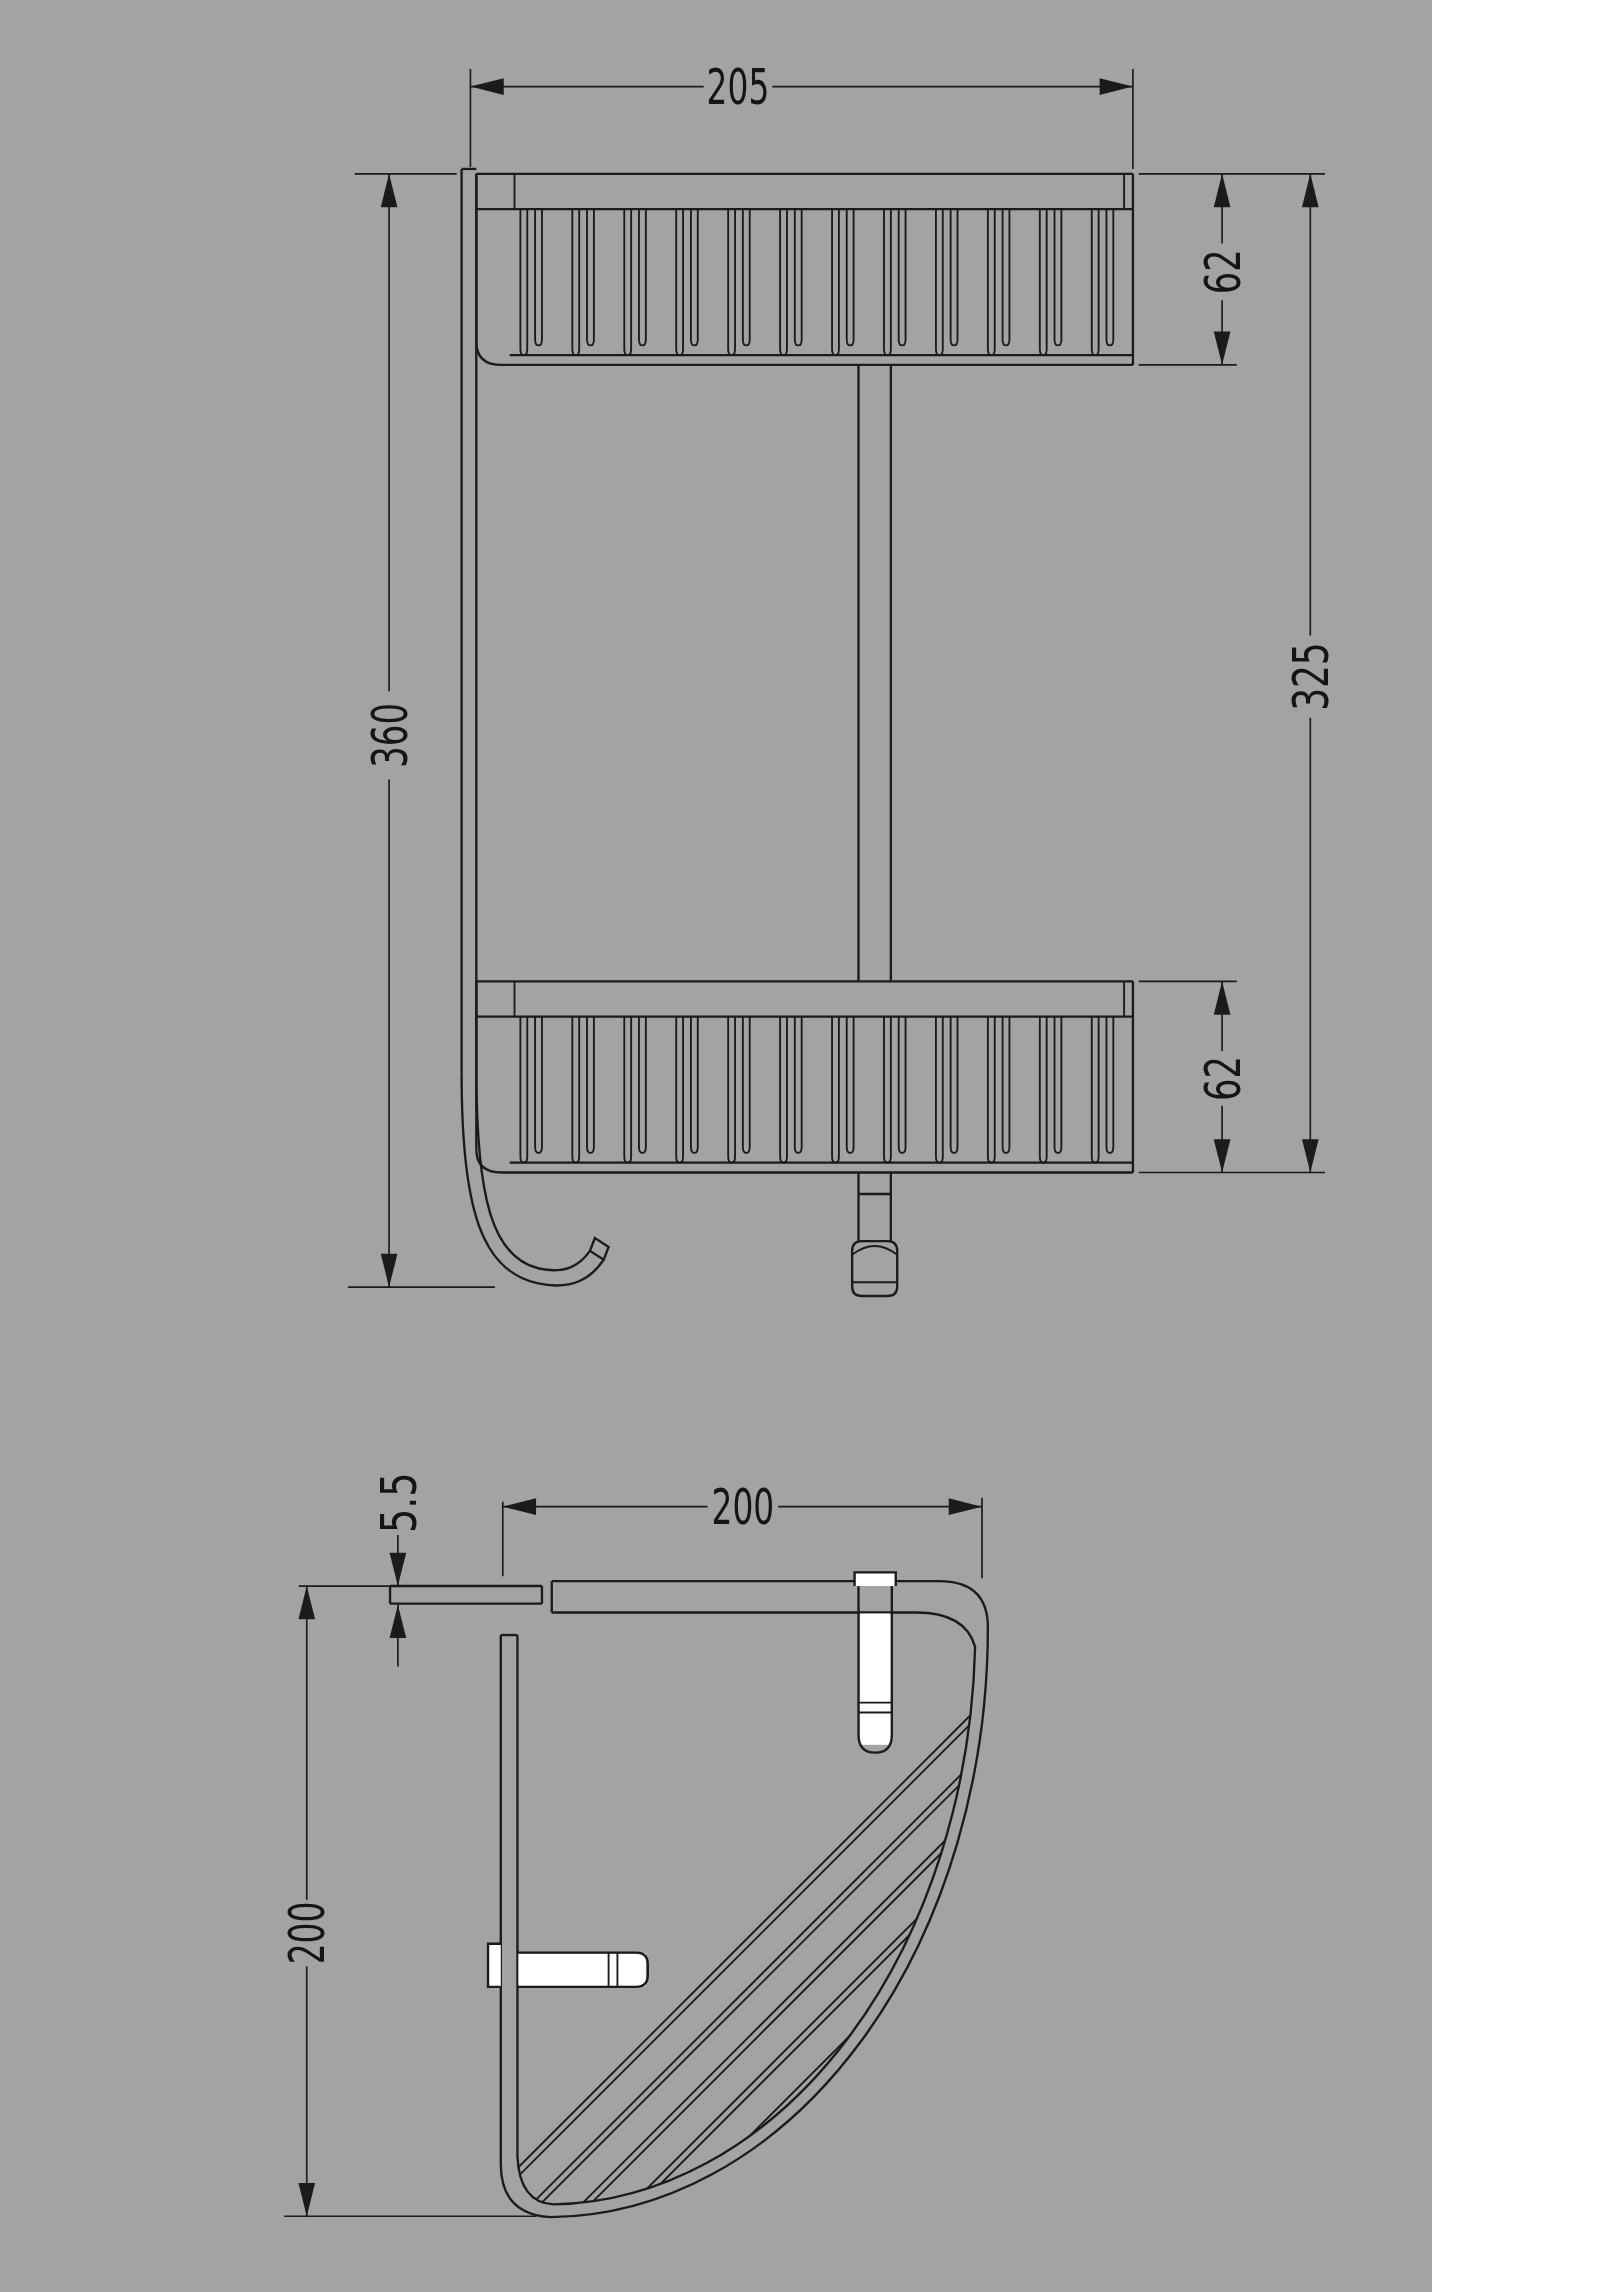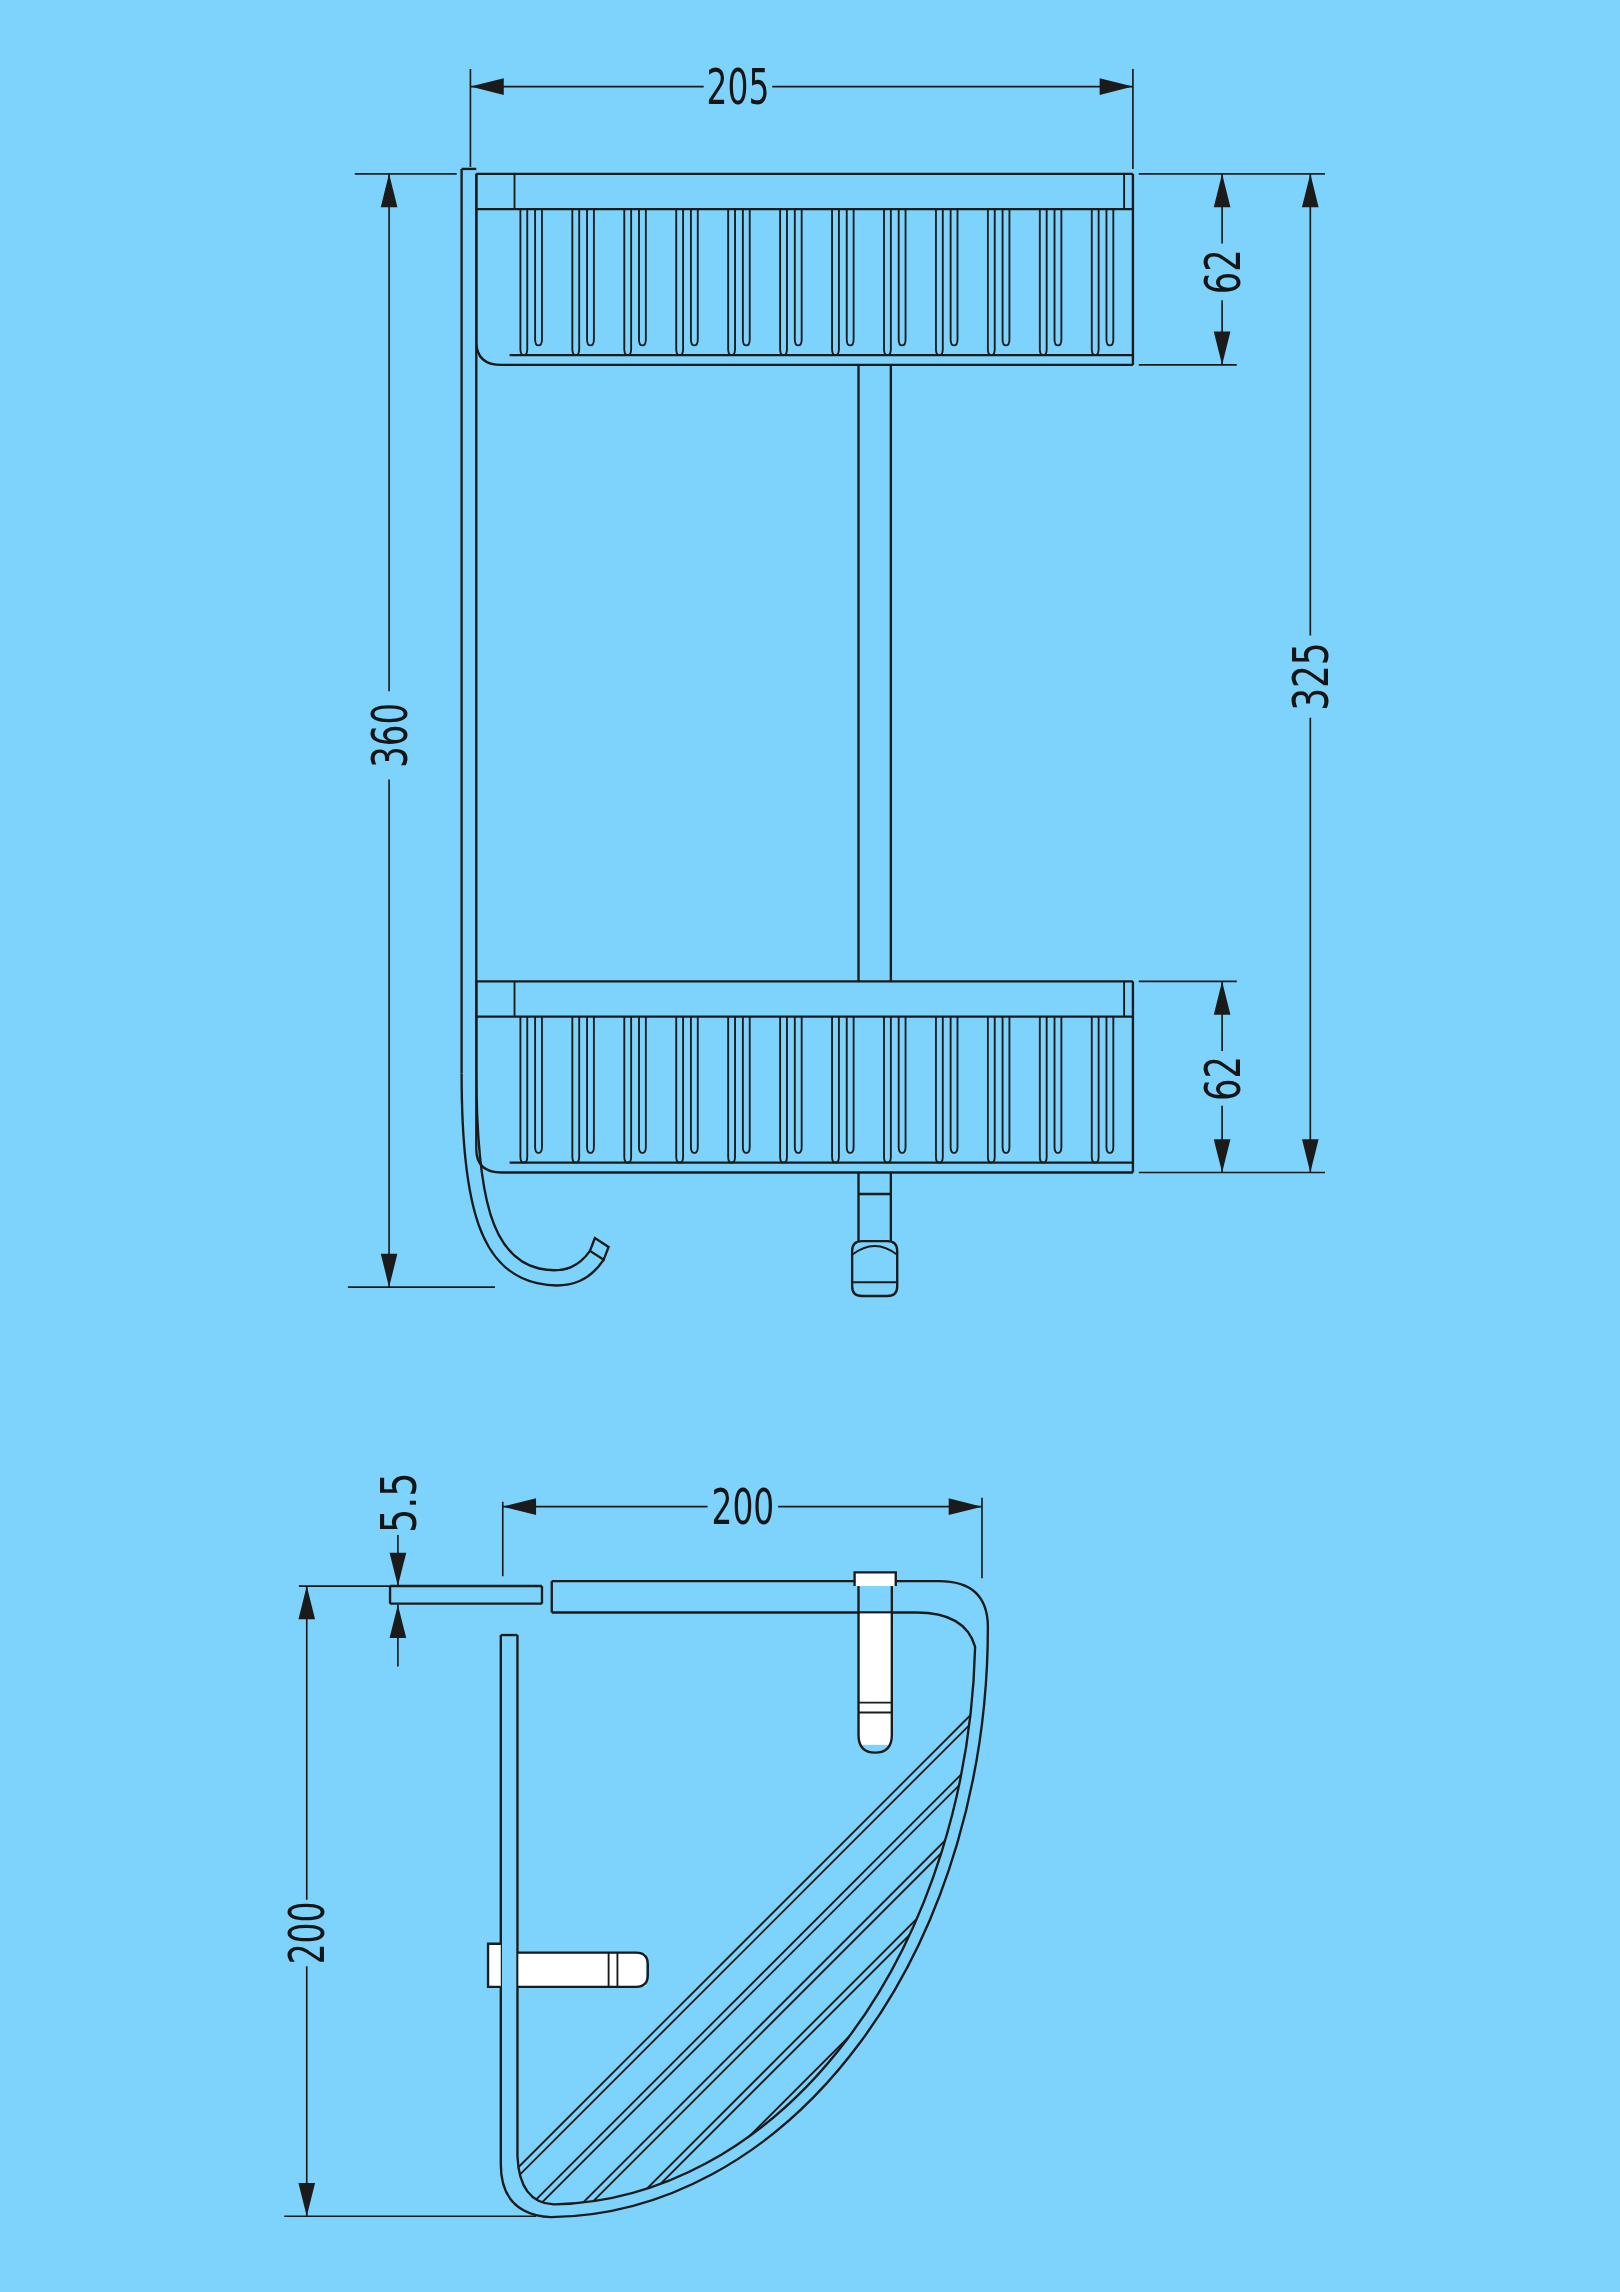--- a/index.html
+++ b/index.html
@@ -1,16 +1,16 @@
 <!DOCTYPE html>
 <html><head>
 <meta charset="utf-8">
 <style>
   html,body{margin:0;padding:0;background:#ffffff;}
-  .page{position:relative;width:1620px;height:2293px;background:#7dd3fc;overflow:hidden;}
+  .page{position:relative;width:1432px;height:2293px;background:#a3a3a3;overflow:hidden;}
   svg{display:block;}
   text.dim{font-family:"DejaVu Sans","Liberation Sans",sans-serif;font-size:50px;fill:#151515;}
   .part{stroke:#1b1b1b;stroke-width:2.4;fill:none;}
   .thin{stroke:#1b1b1b;stroke-width:1.9;fill:none;}
   .dimline{stroke:#1b1b1b;stroke-width:1.7;fill:none;}
   .arrow{fill:#1b1b1b;stroke:none;}
   .whitefill{fill:#ffffff;stroke:none;}
 </style>
 </head>
 <body>

